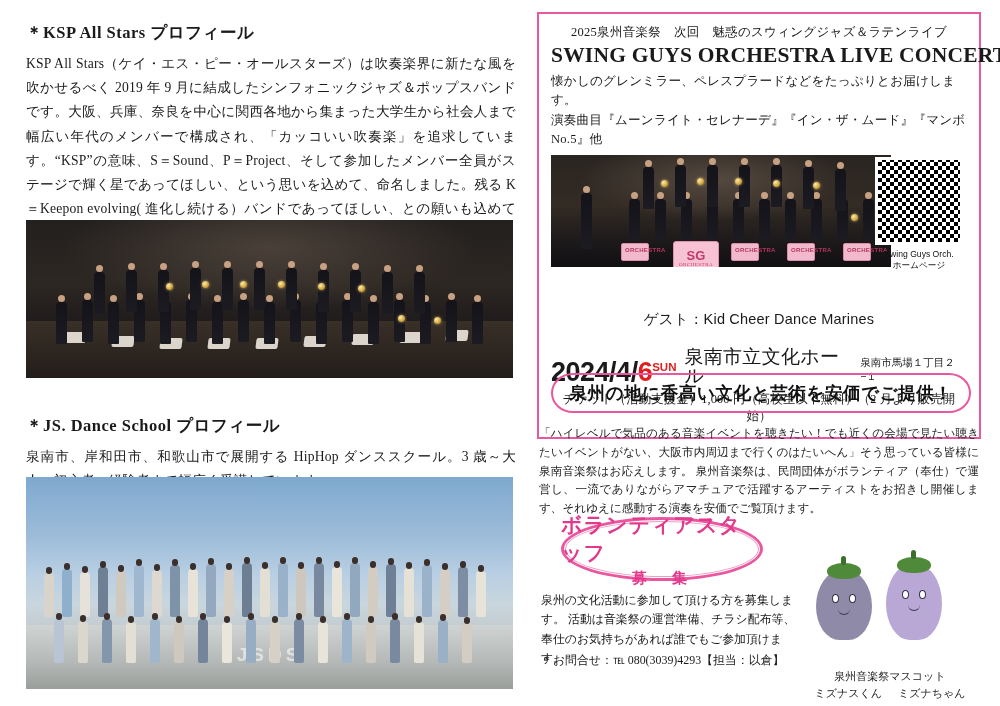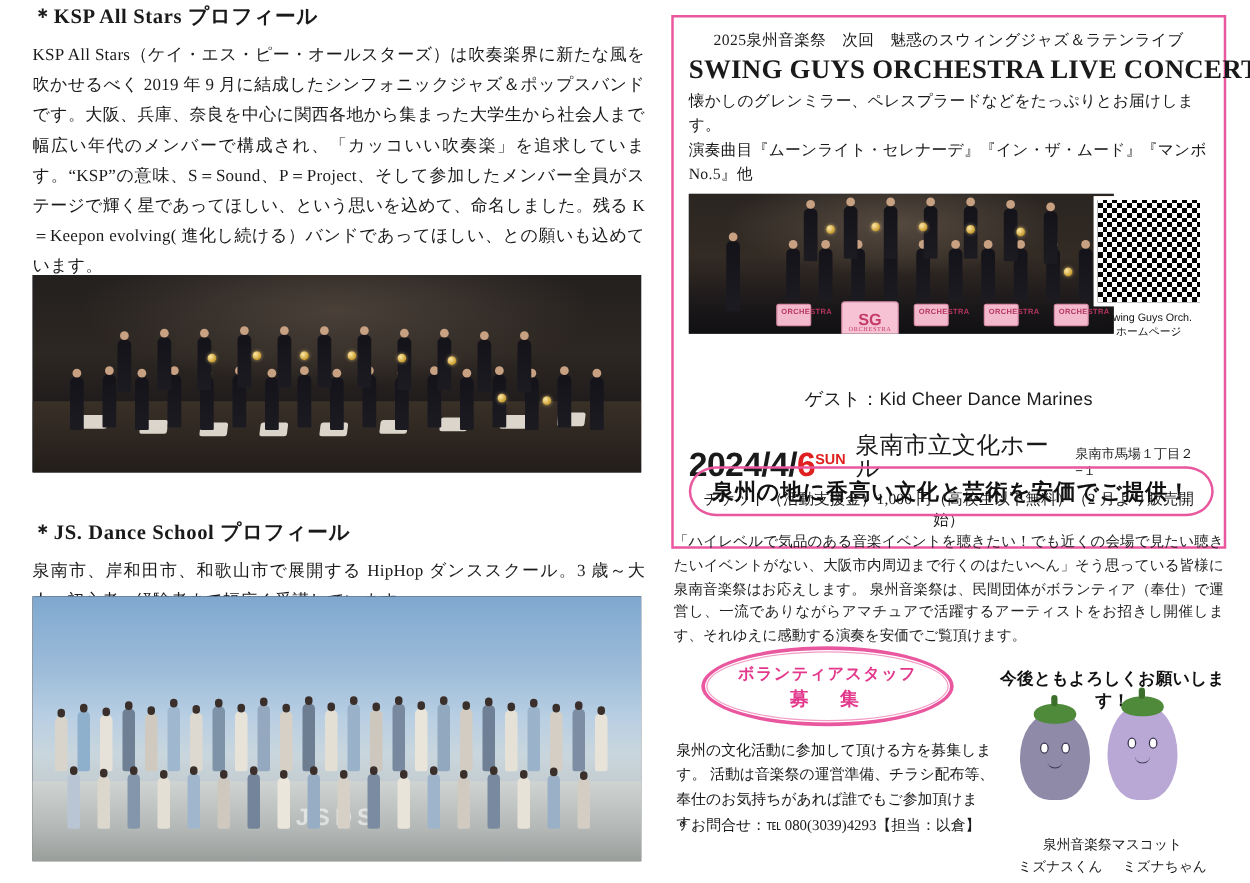--- a/index.html
+++ b/index.html
@@ -16,21 +16,21 @@
     width: 1000px;
     height: 706px;
     overflow: hidden;
     background: #ffffff;
   }
 
   
   .left-col {
     position: absolute;
     left: 26px;
-    top: 2px;
+    top: 22px;
     width: 490px;
   }
   .sec-head {
     font-size: 16.5px;
     font-weight: bold;
     letter-spacing: 0.5px;
     margin-bottom: 8px;
     white-space: nowrap;
   }
   .body-text {
@@ -395,21 +395,21 @@
     position: absolute;
     inset: 0;
     display: flex;
     flex-direction: column;
     align-items: center;
     justify-content: center;
     color: #e3398c;
     font-weight: bold;
     letter-spacing: 1px;
   }
-  .oval-txt .l1 { font-size: 13px; }
+  .oval-txt .l1 { font-size: 21px; }
   .oval-txt .l2 { font-size: 15px; letter-spacing: 5px; margin-top: 2px; }
 
   .volunteer-body {
     position: absolute;
     left: 541px;
     top: 591px;
     width: 258px;
     font-size: 11.9px;
     line-height: 1.62;
     color: #161616;
@@ -717,21 +717,20 @@
   </div>
 
   <div class="volunteer-body">泉州の文化活動に参加して頂ける方を募集します。
 活動は音楽祭の運営準備、チラシ配布等、奉仕のお気持ちがあれば誰でもご参加頂けます。</div>
 
   <div class="contact">
     <div>＊お問合せ：℡ 080(3039)4293【担当：以倉】</div>
   </div>
 
   <div id="mascots">
-    <div class="mascot-greet">今後ともよろしくお願いします！</div>
 
     <div class="mascot" style="left:16px; top:36px; background:#8e8aa8;">
       <div class="leaf"></div>
       <div class="eye" style="left:16px; top:24px;"></div>
       <div class="eye" style="left:33px; top:24px;"></div>
       <div class="mouth" style="left:22px; top:38px;"></div>
     </div>
 
     <div class="mascot" style="left:86px; top:30px; background:#b9a7d6; height:76px;">
       <div class="leaf"></div>

